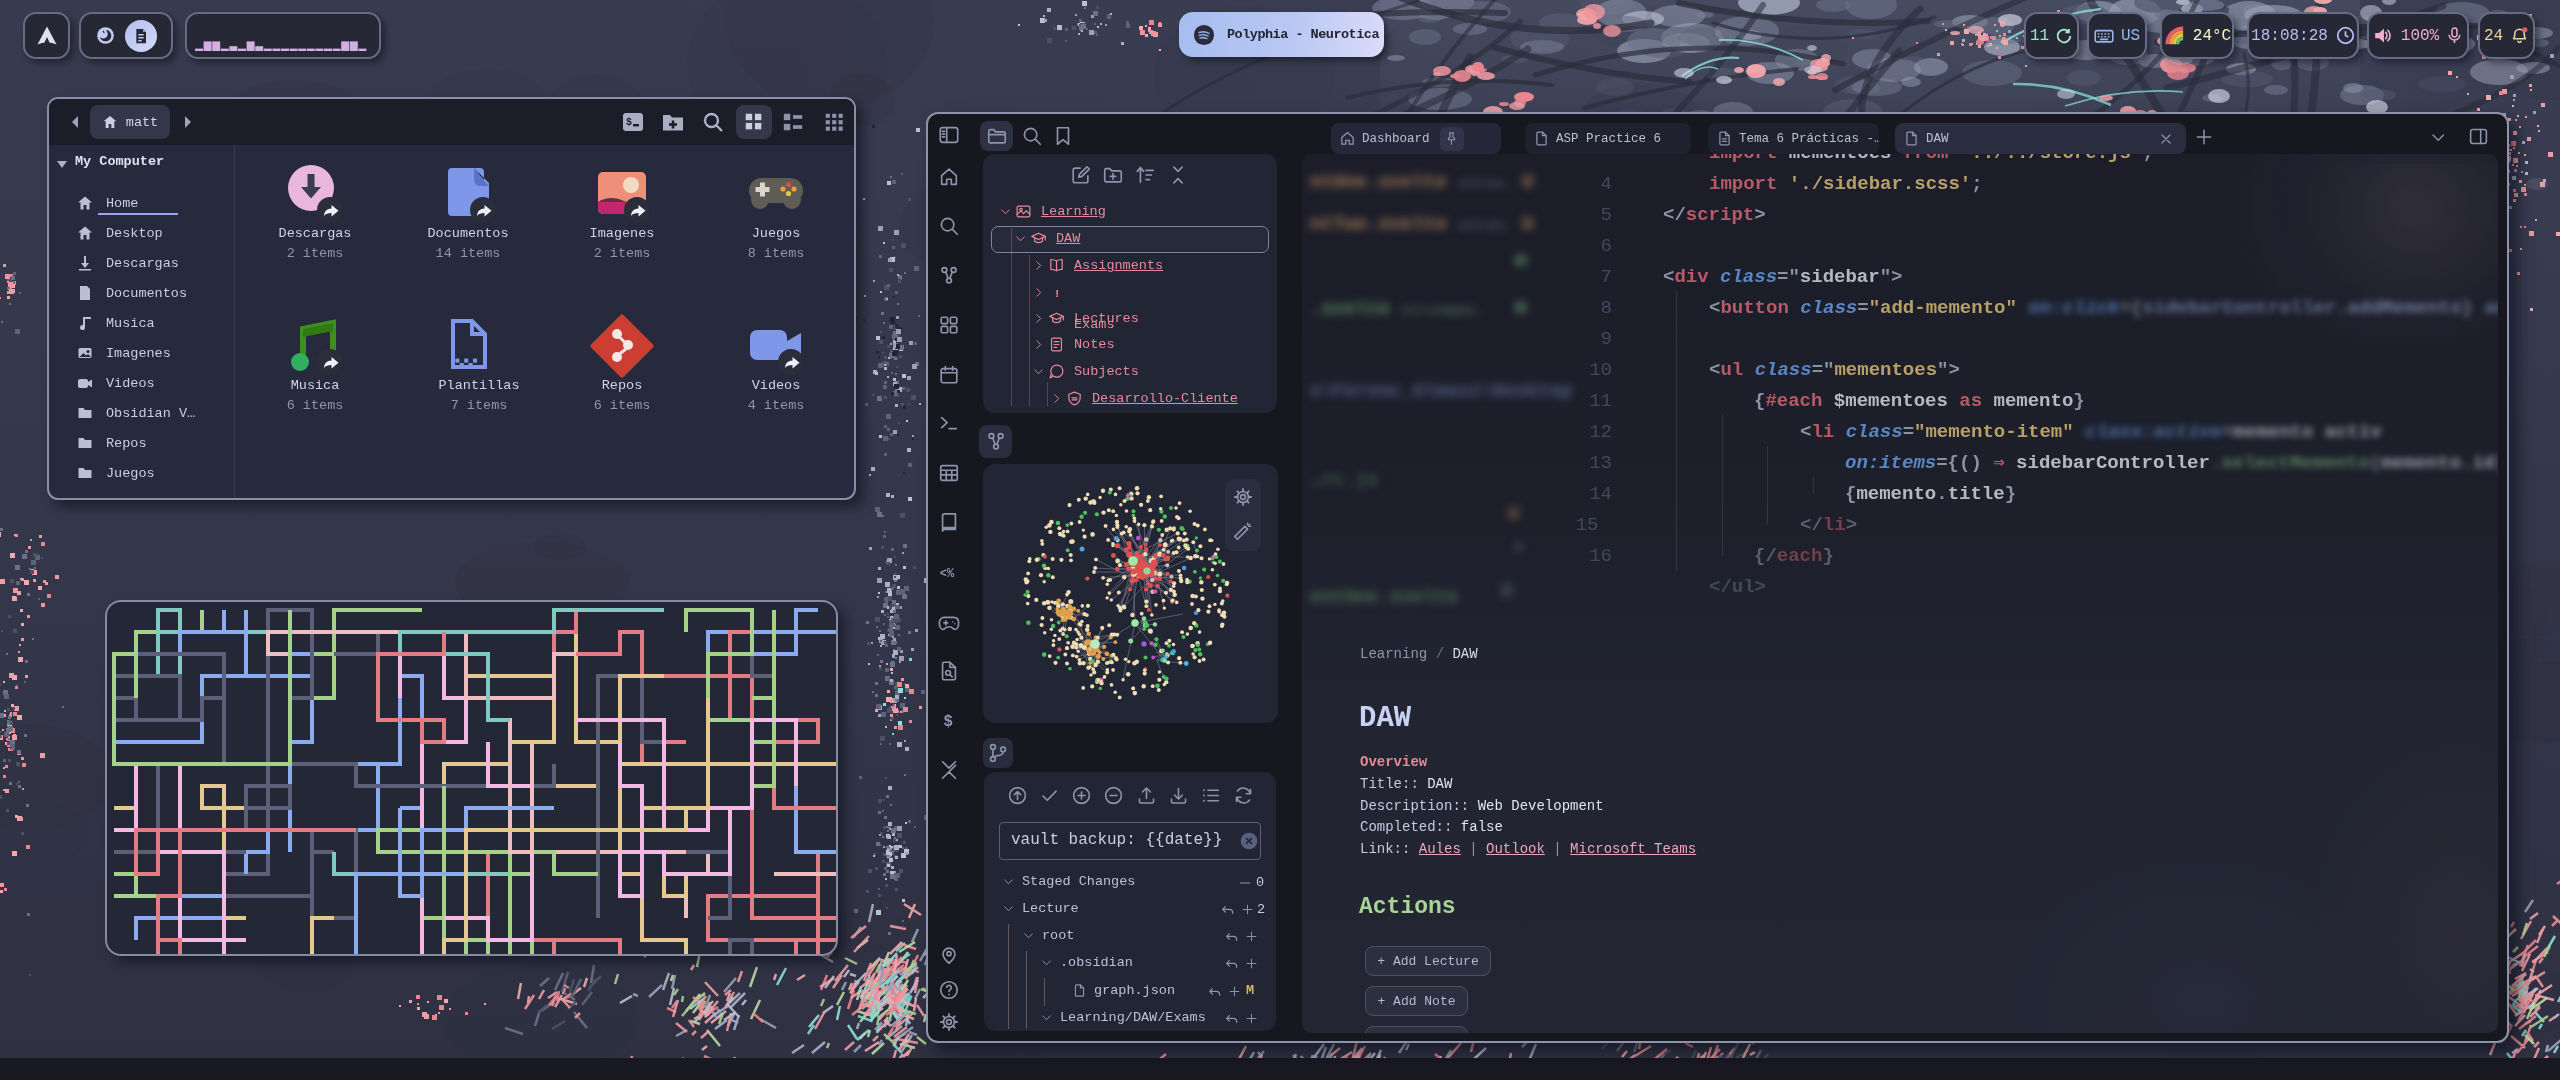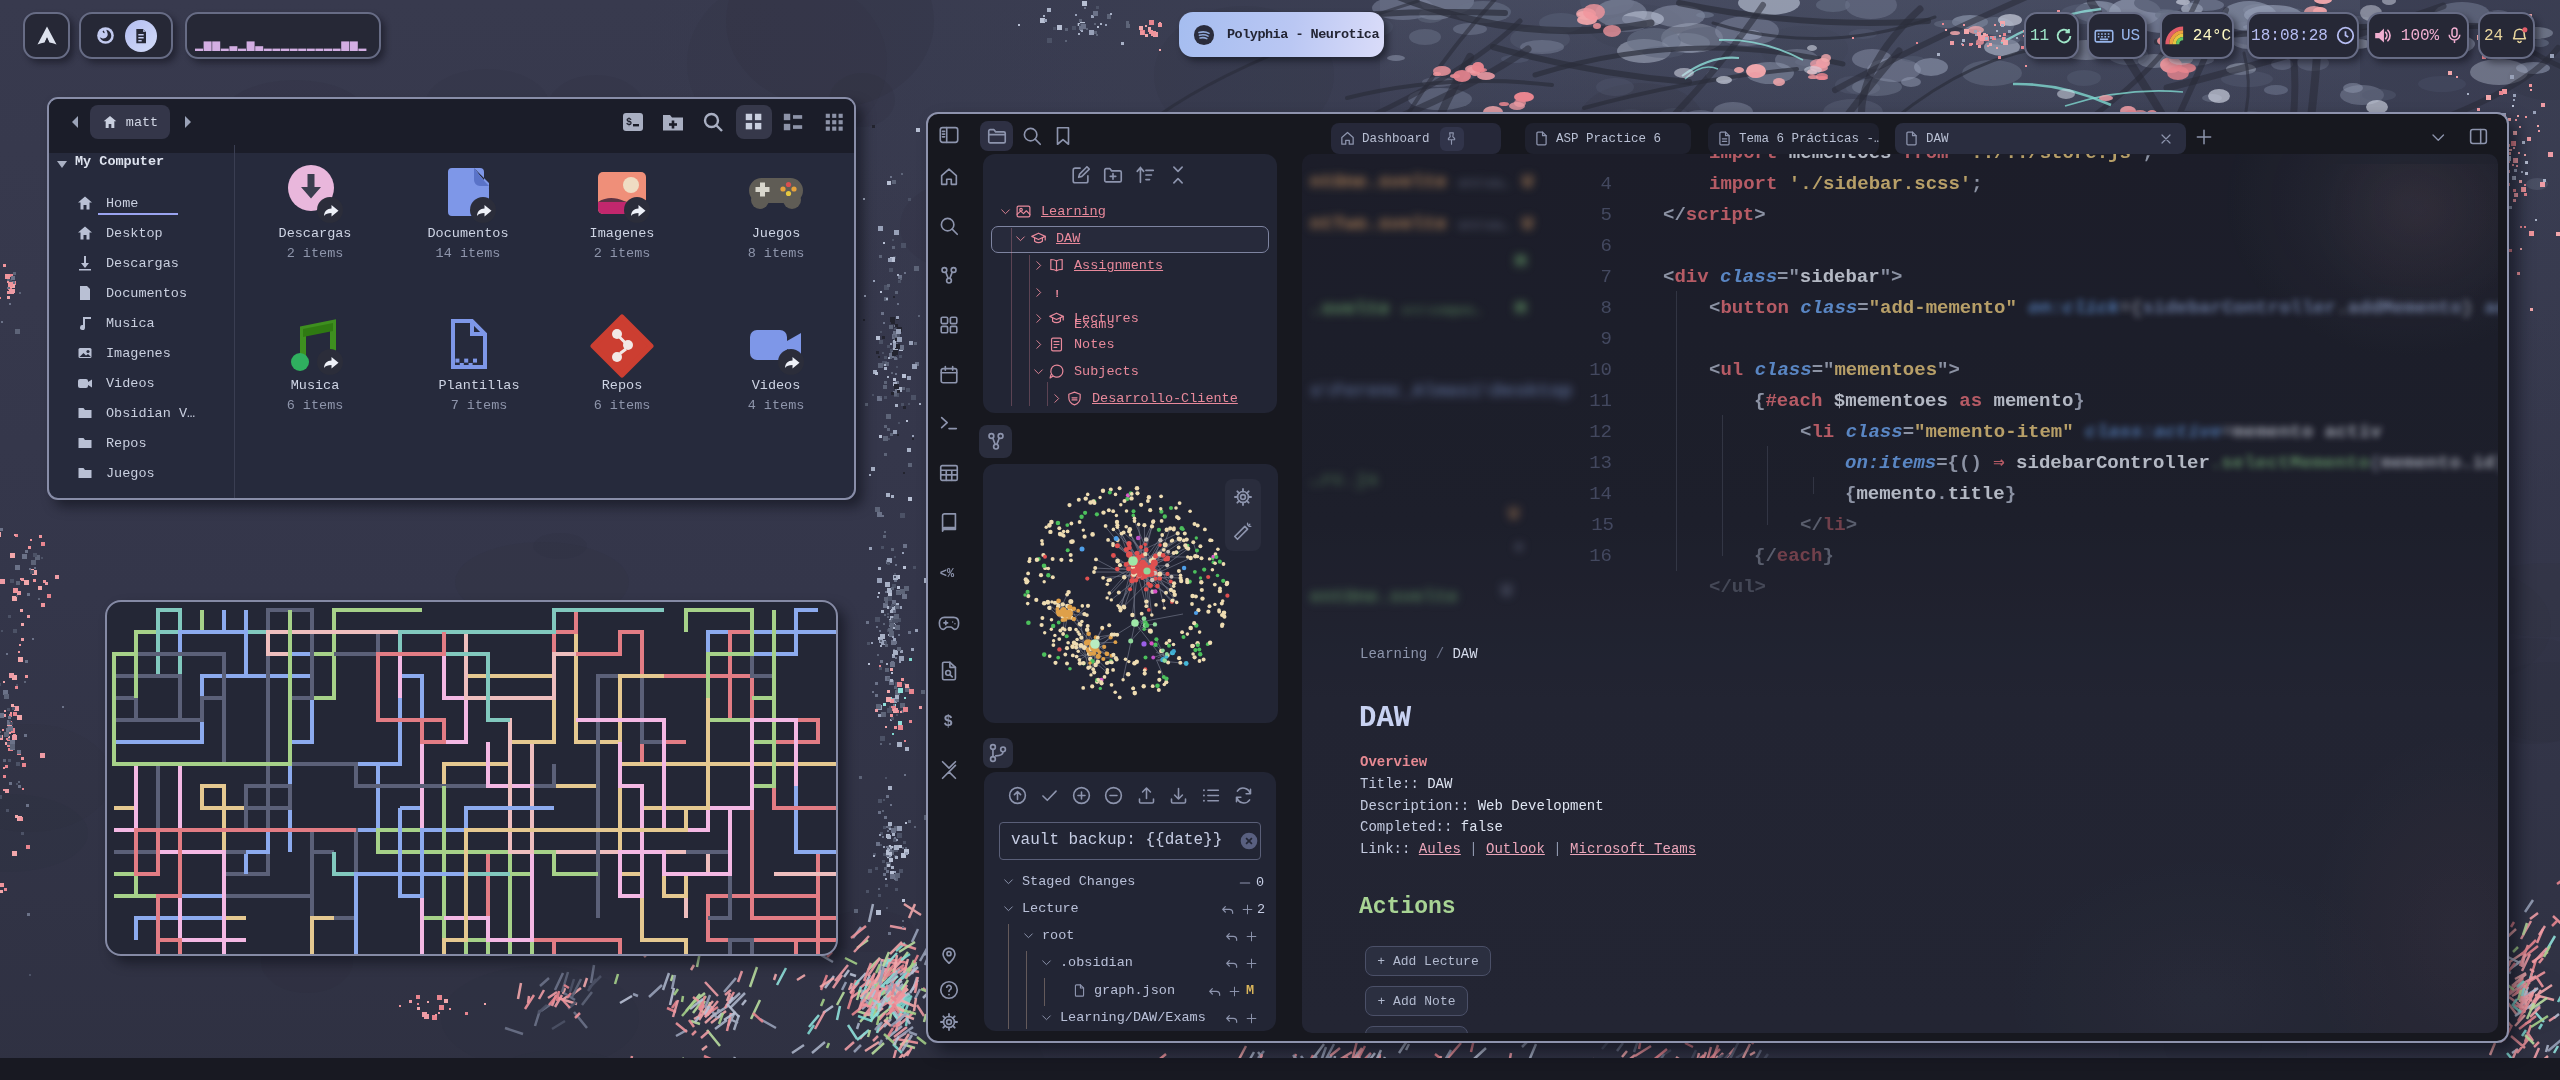--- a/index.html
+++ b/index.html
@@ -3,21 +3,21 @@
 <style>
 * { margin:0; padding:0; box-sizing:border-box; }
 html,body { width:2560px; height:1080px; overflow:hidden; background:#30323f; font-family:"Liberation Mono", monospace; }
 .abs { position:absolute; }
 svg { display:block; }
 
 .mod { position:absolute; top:12px; height:47px; background:#262836; border:2px solid #676c85; border-radius:13px; box-shadow:4px 4px 6px rgba(10,12,20,.45); display:flex; align-items:center; justify-content:center; color:#c8cede; font-size:16px; white-space:nowrap; }
 .pill { position:absolute; top:12px; left:1179px; width:205px; height:45px; background:linear-gradient(100deg,#a5bdf0 0%,#bac7f3 55%,#dadcf9 100%); border-radius:14px; box-shadow:4px 4px 6px rgba(10,12,20,.5); display:flex; align-items:center; color:#232534; font-weight:bold; font-size:13.5px; padding-left:14px; white-space:nowrap; }
 
 #fm { position:absolute; left:47px; top:97px; width:809px; height:403px; border:2px solid #888da8; border-radius:11px; background:#262a3c; box-shadow:7px 7px 12px rgba(8,10,18,.5); overflow:hidden; font-size:13.5px; color:#c9cfdf; }
-#fmtool { position:absolute; left:0; top:0; width:100%; height:54px; background:#1b1d29; }
+#fmtool { position:absolute; left:0; top:0; width:100%; height:46px; background:#1b1d29; }
 #fmside { position:absolute; left:0; top:46px; width:186px; bottom:0; border-right:1px solid #3a3e52; }
 .fsrow { position:absolute; left:0; width:186px; height:30px; display:flex; align-items:center; color:#c9cfdf; white-space:nowrap; }
 .fsrow svg { margin-left:28px; margin-right:13px; flex:none; }
 .fmbtn { position:absolute; top:6px; height:34px; border-radius:8px; display:flex; align-items:center; justify-content:center; white-space:nowrap; }
 .fitem { position:absolute; width:140px; text-align:center; color:#ced4e4; line-height:20px; white-space:nowrap; }
 .fitem .cnt { color:#8e95ab; }
 
 #pipeswin { position:absolute; left:105px; top:600px; width:733px; height:356px; border:2px solid #858aa5; border-radius:16px; background:#242736; box-shadow:7px 7px 12px rgba(8,10,18,.5); overflow:hidden; }
 
 #obs { position:absolute; left:926px; top:112px; width:1583px; height:931px; border:2px solid #8e93ad; border-radius:12px; background:#17181f; box-shadow:9px 9px 16px rgba(8,10,18,.55); overflow:hidden; }
@@ -2205,21 +2205,21 @@
         <div class="code" style="left:230px;top:200.5px;width:80px;text-align:right;color:#4d546e;font-weight:normal;">10</div>
         <div class="code" style="left:407px;top:200.5px;"><span class="pun">&lt;</span><span class="kw">ul</span> <span class="attr">class</span><span class="pun">=</span><span class="pun">"</span><span class="str">mementoes</span><span class="pun">"</span><span class="pun">&gt;</span></div>
         <div class="code" style="left:230px;top:231.5px;width:80px;text-align:right;color:#4d546e;font-weight:normal;">11</div>
         <div class="code" style="left:452px;top:231.5px;"><span class="pun">{</span><span class="kw">#each</span> <span class="wht">$mementoes</span> <span class="kw">as</span> <span class="wht">memento</span><span class="pun">}</span></div>
         <div class="code" style="left:230px;top:262.5px;width:80px;text-align:right;color:#4d546e;font-weight:normal;">12</div>
         <div class="code" style="left:498px;top:262.5px;"><span class="pun">&lt;</span><span class="kw">li</span> <span class="attr">class</span><span class="pun">=</span><span class="str">"memento-item"</span> <span class="blur3" style="opacity:.8"><span class="attr">class:active</span><span class="pun">=</span><span class="wht">memento activ</span></span></div>
         <div class="code" style="left:230px;top:293.5px;width:80px;text-align:right;color:#4d546e;font-weight:normal;">13</div>
         <div class="code" style="left:543px;top:293.5px;"><span class="attr">on:items</span><span class="pun">={()</span> <span class="kw">⇒</span> <span class="wht" style="font-weight:bold">sidebarController</span><span class="blur3" style="opacity:.8"><span class="grn">.selectMemento</span><span class="pun">(</span><span class="wht">memento.id</span><span class="pun">)}</span></span></div>
         <div class="code" style="left:230px;top:324.5px;width:80px;text-align:right;color:#4d546e;font-weight:normal;">14</div>
         <div class="code" style="left:543px;top:324.5px;"><span class="pun">{</span><span class="wht">memento</span><span class="pun">.</span><span class="wht">title</span><span class="pun">}</span></div>
-        <div class="code" style="left:232px;top:355.5px;width:80px;text-align:right;color:#4d546e;font-weight:normal;">15</div>
+        <div class="code" style="left:245px;top:355.5px;width:80px;text-align:center;color:#4d546e;font-weight:normal;">15</div>
         <div class="code" style="left:498px;top:355.5px;"><span class="pun dim">&lt;/</span><span class="kw dim">li</span><span class="pun dim">&gt;</span></div>
         <div class="code" style="left:230px;top:386.5px;width:80px;text-align:right;color:#4d546e;font-weight:normal;">16</div>
         <div class="code" style="left:452px;top:386.5px;"><span class="pun dim">{/</span><span class="kw dim">each</span><span class="pun dim">}</span></div>
         <div class="code" style="left:407px;top:417.5px;"><span class="pun" style="opacity:.35">&lt;/ul&gt;</span></div>
       </div>
       <div class="abs" style="left:374px;top:137px;width:1px;height:280px;background:rgba(120,128,150,.3);"></div>
       <div class="abs" style="left:420px;top:261px;width:1px;height:141px;background:rgba(120,128,150,.3);"></div>
       <div class="abs" style="left:465px;top:292px;width:1px;height:79px;background:rgba(120,128,150,.3);"></div>
       <div class="abs" style="left:511px;top:323px;width:1px;height:17px;background:rgba(120,128,150,.3);"></div>
       <div class="abs" style="left:880px;top:0;width:320px;height:240px;background:radial-gradient(ellipse at 70% 20%,rgba(150,158,180,.10),rgba(0,0,0,0) 60%);"></div>

